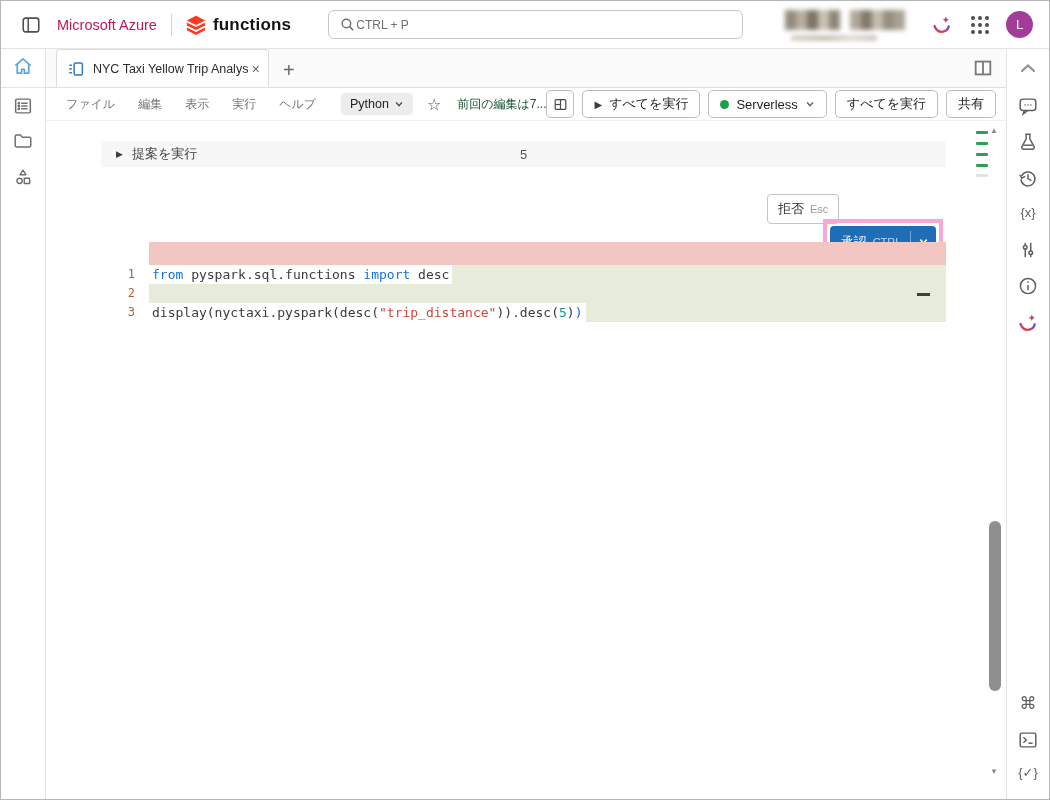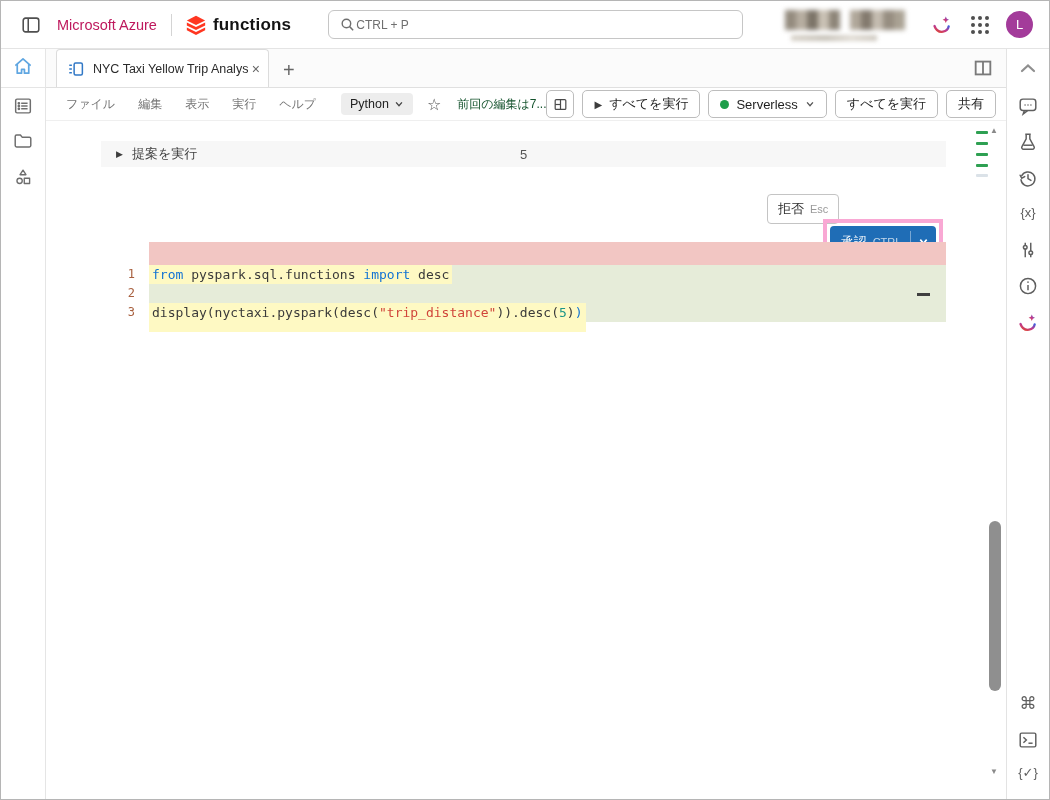--- a/index.html
+++ b/index.html
@@ -98,21 +98,21 @@
   .accept-caret { display:flex; align-items:center; padding:0 7px; }
   
   .code { margin-top:12px; font-family:"DejaVu Sans Mono","Liberation Mono",monospace;
     font-size:13px; position:relative; }
   .code-row { display:flex; height:19px; line-height:19px; }
   .code-row.removed { height:23px; }
   .gutter { width:48px; text-align:right; padding-right:14px; color:#a8603f; font-size:12px;
     background:#fff; flex:none;}
   .body { flex:1; background:#e6ecd9; white-space:pre; }
   .code-row.removed .body { background:#f2c6c3; }
-  .hl { background:#fef9c3; display:inline-block; padding:0 3px; height:29px; color:#3a3a3a;}
+  .hl { background:#ffffff; display:inline-block; padding:0 3px; height:29px; color:#3a3a3a;}
   .tok-kw { color:#1273d4; }
   .tok-plain { color:#3a3a3a; }
   .tok-str { color:#d0453a; }
   .tok-num { color:#1b9588; }
   .tok-bracket { color:#1273d4; }
   .hscroll-dash { position:absolute; right:16px; top:51px; width:13px; height:3px; background:#3f3f3f;}
   
   .scrollcol { position:absolute; top:120px; left:975px; width:30px; height:680px; }
   .ov-marker { position:absolute; left:0; width:12px; height:3px; border-radius:1px; background:#2ea052;}
   .ov-marker.pale { background:#dbe2e8; }

